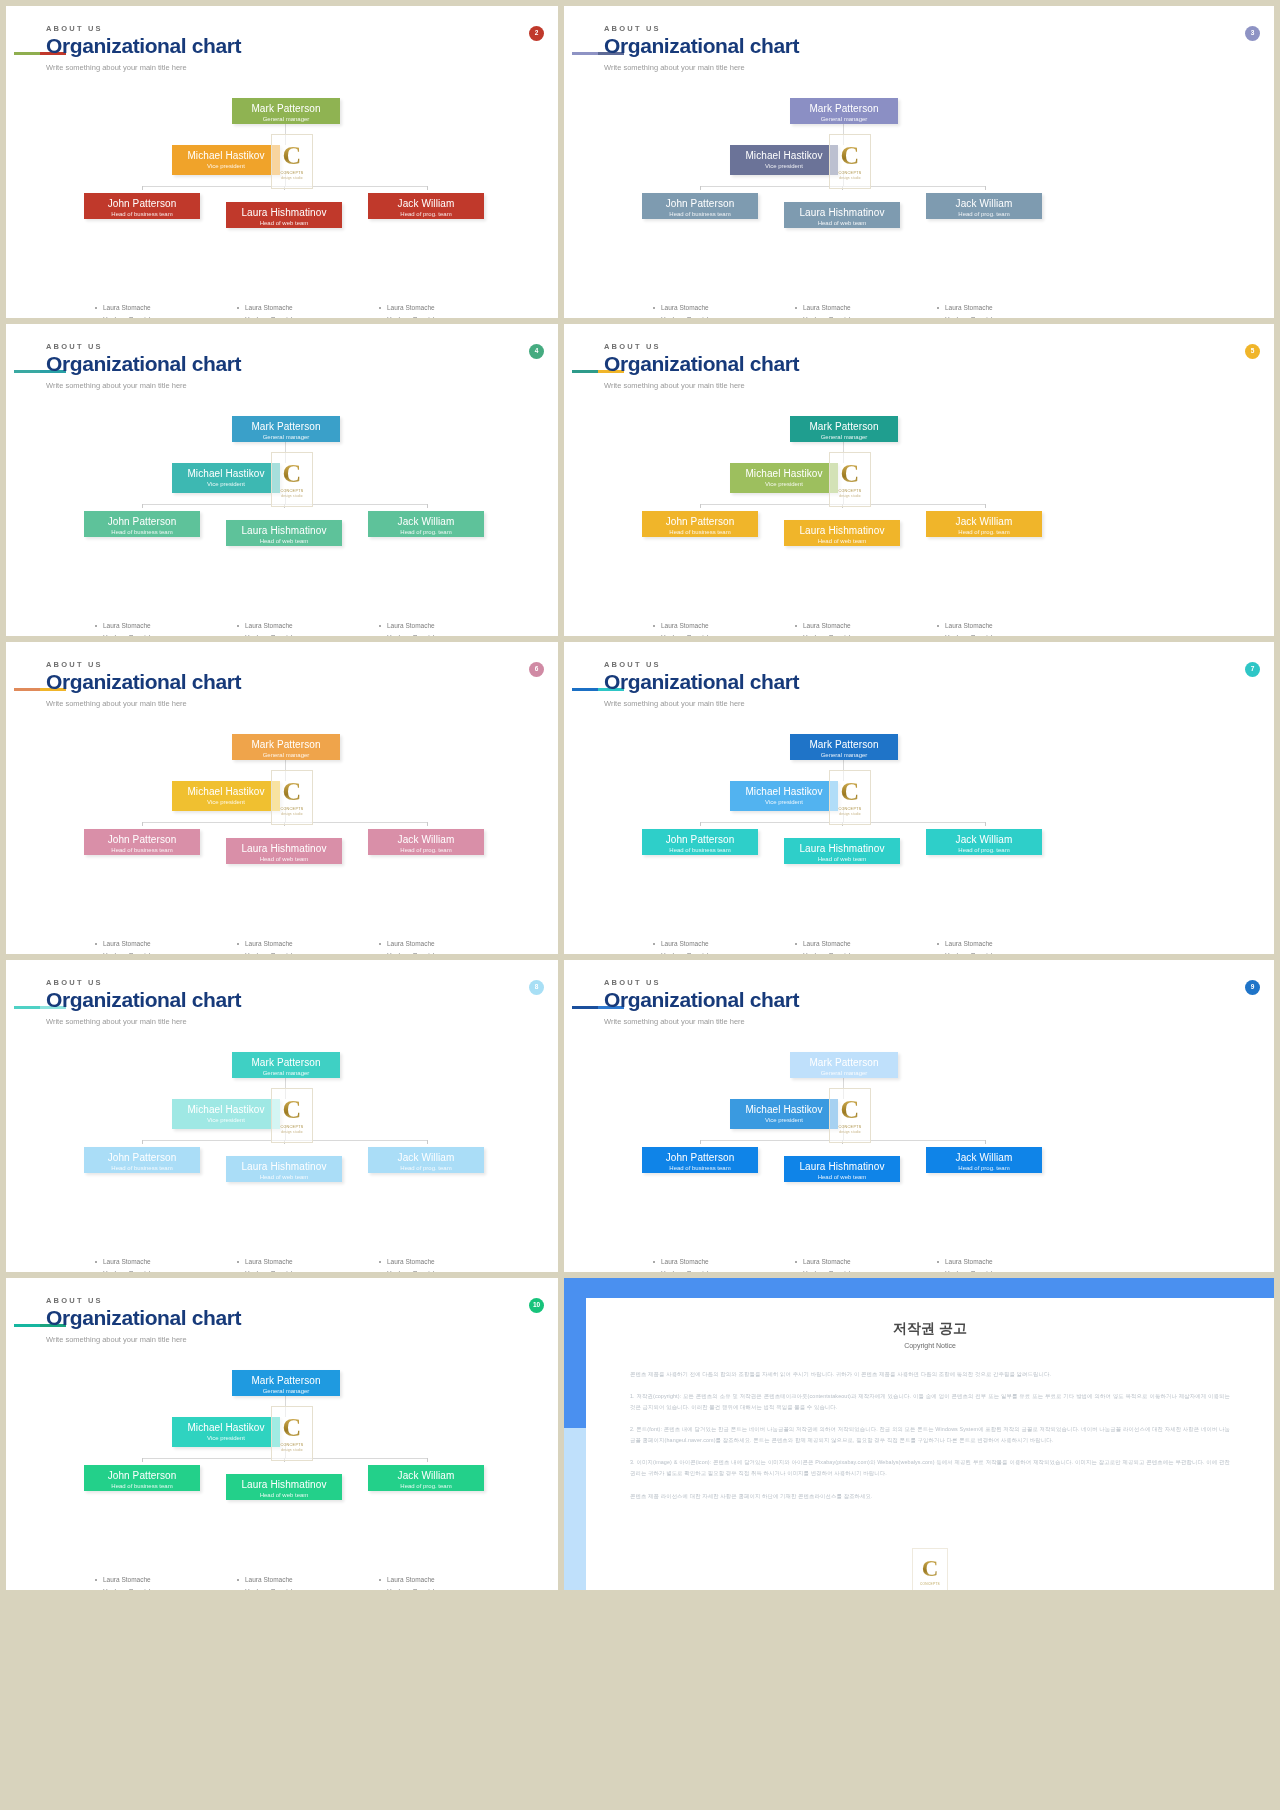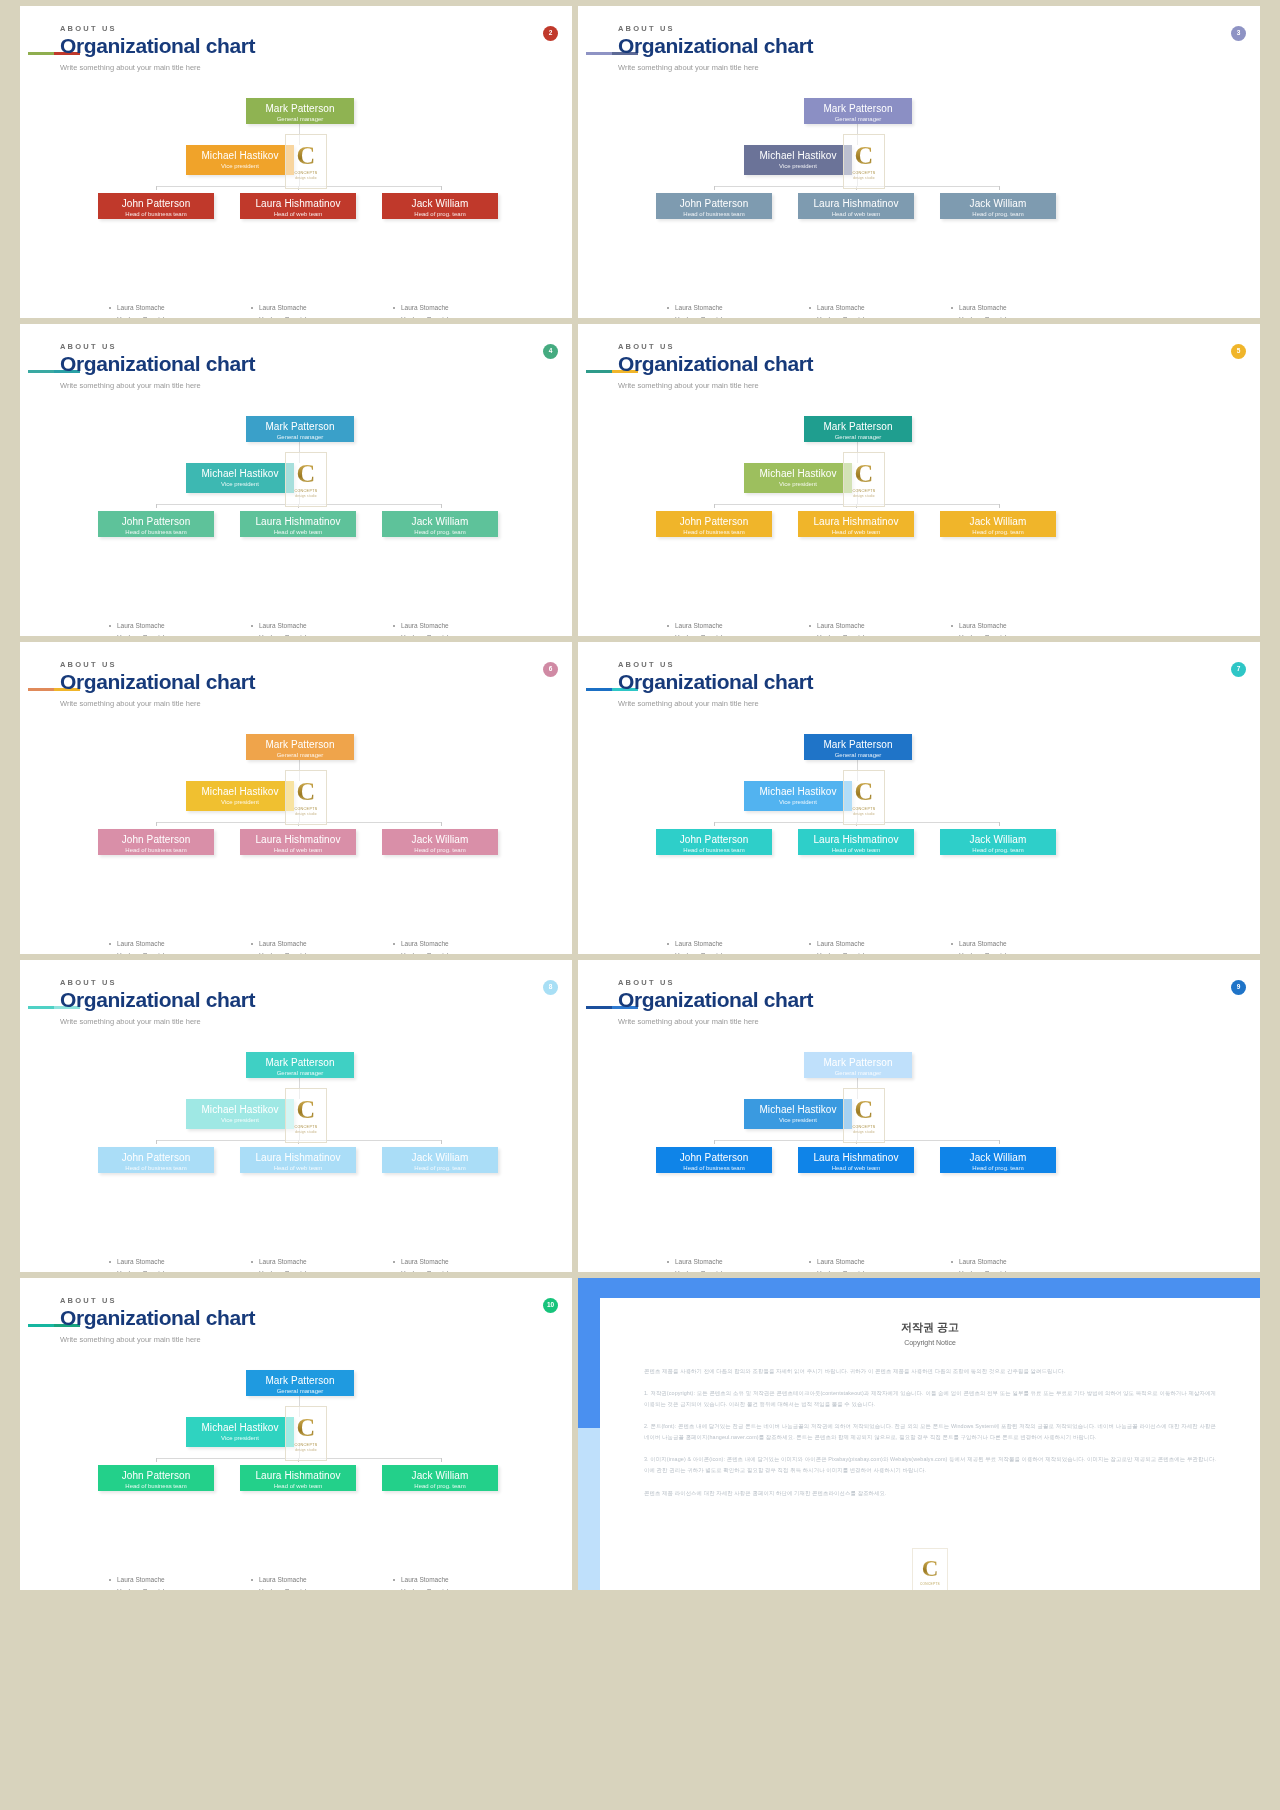--- a/index.html
+++ b/index.html
@@ -8,21 +8,21 @@
     width:1280px; height:1810px;
     font-family:"Liberation Sans", sans-serif;
     position:relative;
     overflow:hidden;
   }
   .grid {
     display:grid;
     grid-template-columns: 552px 1fr;
     grid-auto-rows: 312px;
     gap:6px 6px;
-    padding:6px 20px;
+    padding:6px 6px;
     width:1280px;
     height:1810px;
   }
   .slide {
     background:#ffffff;
     position:relative;
     overflow:hidden;
   }
   
   .hdr { position:absolute; left:40px; top:18px; }
@@ -61,21 +61,21 @@
     padding-top:5px;
     box-shadow:2px 2px 3px rgba(0,0,0,.10);
   }
   .node .nm { font-size:10px; font-weight:400; letter-spacing:.1px; line-height:1.1; }
   .node .rl { font-size:6px; opacity:.88; margin-top:1.5px; line-height:1.1; }
 
   .lvl1 { left:226px; width:108px; height:26px; top:14px; }
   .lvl2 { left:166px; width:108px; height:30px; top:61px; }
   .lvl3 { width:116px; height:26px; top:109px; }
   .l3a { left:78px; }
-  .l3b { left:220px; }
+  .l3b { left:220px;margin-top:9px; }
   .l3c { left:362px; }
 
   
   .vline { position:absolute; background:#d9d9d9; width:1px; }
   .hline { position:absolute; background:#d9d9d9; height:1px; }
   .tick  { position:absolute; background:#c9c9c9; width:1px; height:4px; }
 
   
   .wm {
     position:absolute; left:265px; top:50px;
@@ -111,21 +111,21 @@
 
   
   .copy-slide { background:#ffffff; position:relative; overflow:hidden; }
   .cbar-top { position:absolute; left:0; top:0; width:100%; height:20px; background:#4a90f0; }
   .cbar-left-1 { position:absolute; left:0; top:0; width:22px; height:150px; background:#4a90f0; }
   .cbar-left-2 { position:absolute; left:0; top:150px; width:22px; bottom:0; background:#bfe0fb; }
   .cpaper {
     position:absolute; left:22px; top:20px; right:0; bottom:0;
     background:#fff;
   }
-  .ctitle-ko { text-align:center; font-size:11px; color:#4a4a4a; font-weight:700; margin-top:22px; }
+  .ctitle-ko { text-align:center; font-size:14px; color:#4a4a4a; font-weight:700; margin-top:22px; }
   .ctitle-en { text-align:center; font-size:7px; color:#6a6a6a; margin-top:4px; }
   .cbody { padding:20px 44px 0 44px; }
   .cbody p {
     font-size:5.4px; color:#b9c0c8; line-height:2.05; margin-bottom:11px;
     text-align:justify; letter-spacing:.1px;
   }
   .cwm {
     position:absolute; left:50%; top:250px; transform:translateX(-50%);
     width:36px; height:46px; border:1px solid #efeade;
     display:flex; flex-direction:column; align-items:center; justify-content:center;

